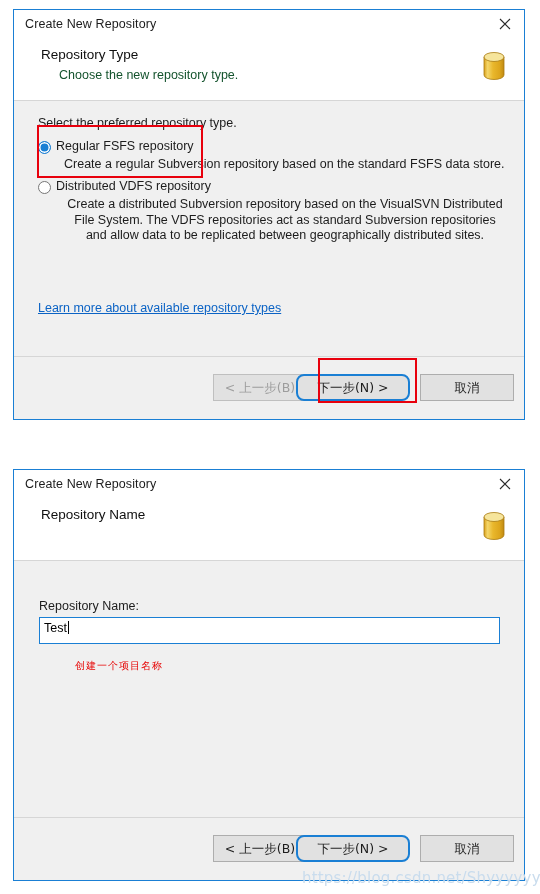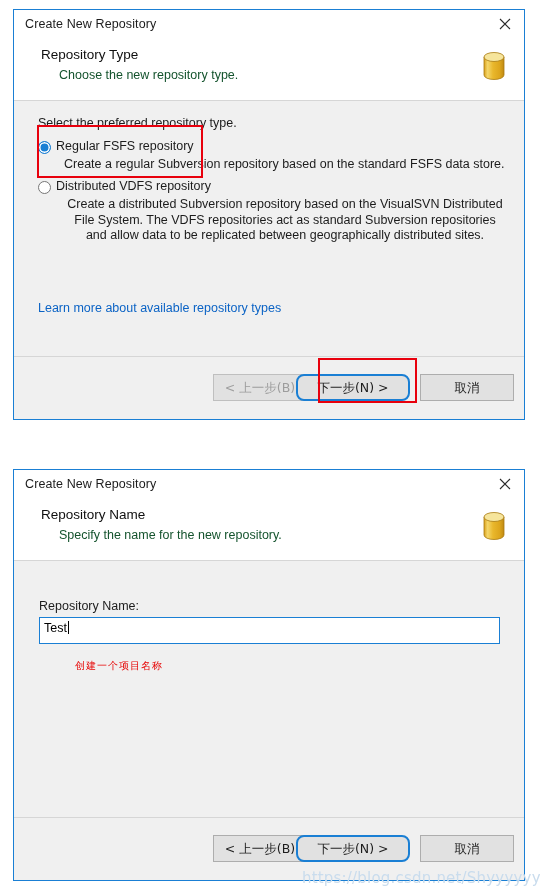--- a/index.html
+++ b/index.html
@@ -141,20 +141,21 @@
   }
   .opt-1 .opt-desc { top: 18px; }
   .opt-2 .opt-desc { top: 18px; text-align: center; }
 
   .learn-link {
     position: absolute;
     left: 24px;
     top: 200px;
     font-size: 12.5px;
     color: #0b63c5;
+    text-decoration: underline;
     cursor: pointer;
   }
 
   
   .field-label {
     position: absolute;
     left: 25px;
     top: 38px;
     font-size: 12.5px;
     color: #1c1c1c;
@@ -323,21 +324,20 @@
       <span>
         <svg width="12" height="12" viewBox="0 0 12 12">
           <path d="M1 1 L11 11 M11 1 L1 11" stroke="#2b2b2b" stroke-width="1.1" fill="none"></path>
         </svg>
       </span>
     </div>
   </div>
 
   <div class="header">
     <div class="header-title">Repository Name</div>
-    <div class="header-sub">Specify the name for the new repository.</div>
     <span class="db-icon">
       <svg width="26" height="34" viewBox="0 0 26 34">
         <defs>
           <linearGradient id="cylg2" x1="0" y1="0" x2="1" y2="0">
             <stop offset="0" stop-color="#d9a01c"></stop>
             <stop offset="0.18" stop-color="#f4d66a"></stop>
             <stop offset="0.45" stop-color="#e9b72c"></stop>
             <stop offset="0.78" stop-color="#dda61d"></stop>
             <stop offset="1" stop-color="#c08a12"></stop>
           </linearGradient>

